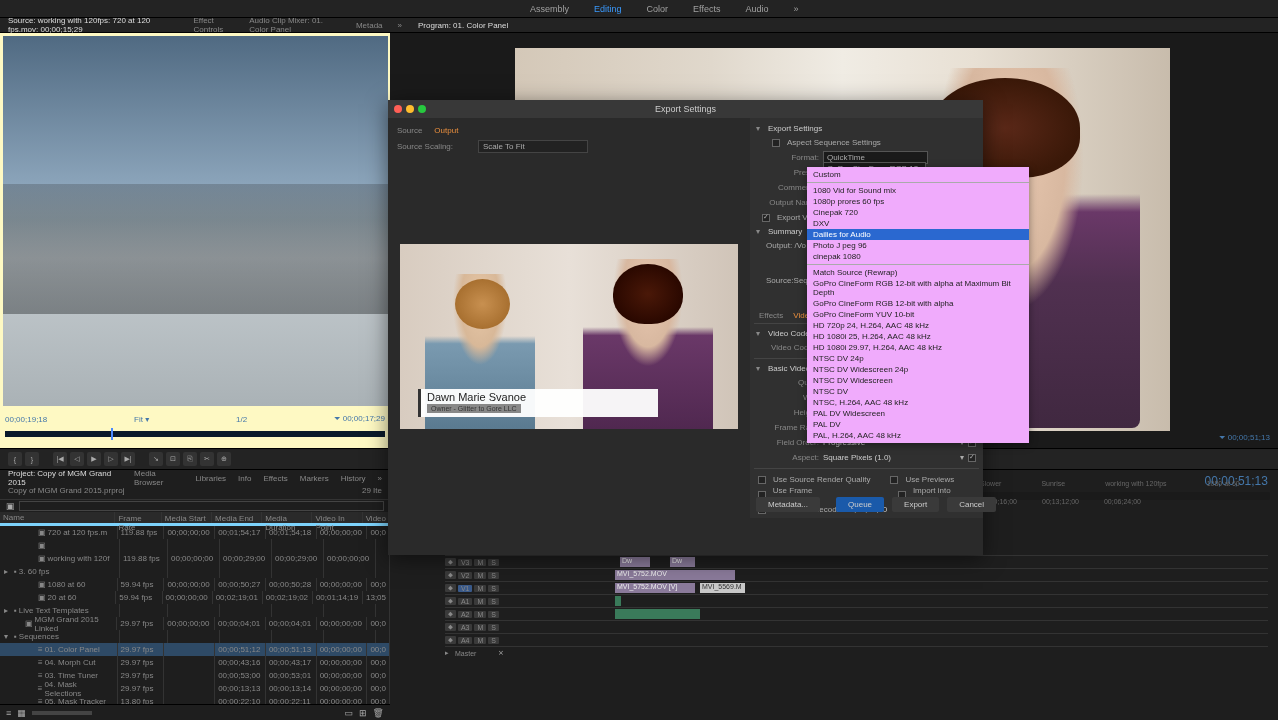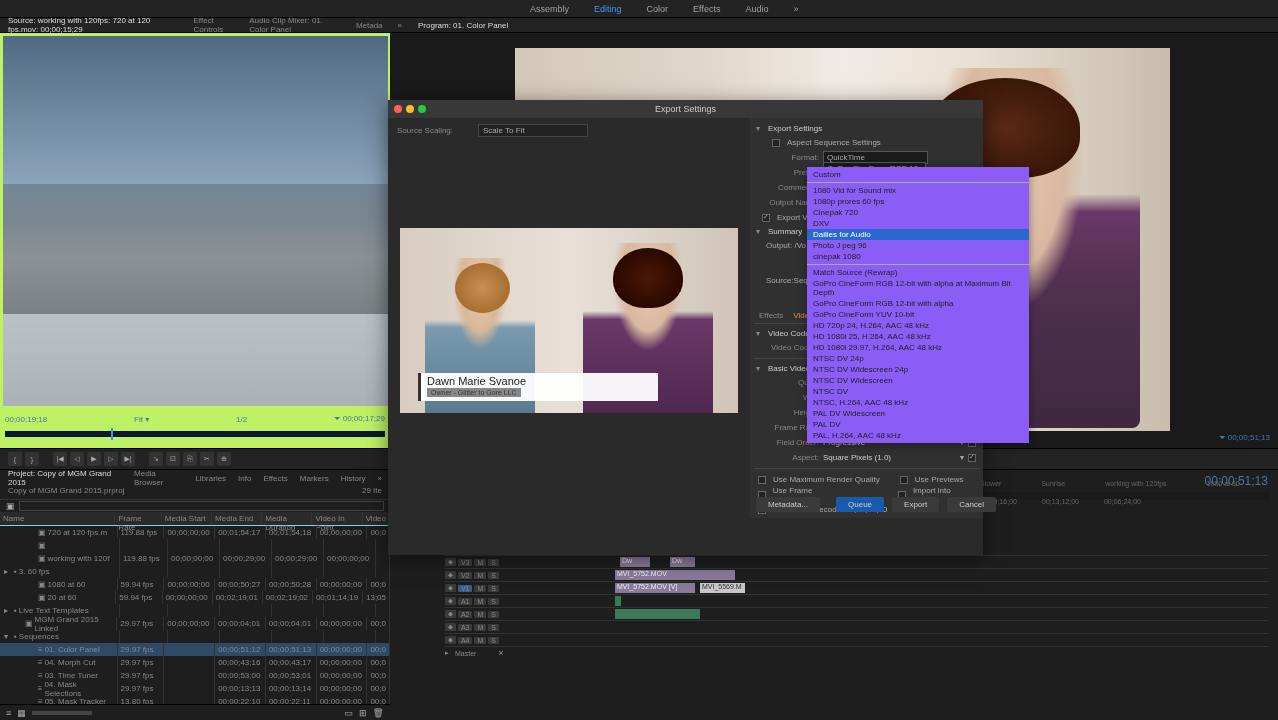--- a/index.html
+++ b/index.html
@@ -4,38 +4,38 @@
 <style>
 *{margin:0;padding:0;box-sizing:border-box;font-family:Arial,Helvetica,sans-serif;user-select:none}
 body{background:#232323;color:#aaa;font-size:9px;width:1278px;height:720px;overflow:hidden;position:relative}
 .top-menu{height:18px;background:#232323;display:flex;align-items:center;padding-left:530px;gap:25px;border-bottom:1px solid #000}
 .top-menu span{color:#a0a0a0;font-size:9px;cursor:pointer}
 .top-menu span.active{color:#3a99fc}
 .panel-tabs{height:15px;background:#232323;display:flex;align-items:center;gap:15px;padding:0 8px;border-bottom:1px solid #000;font-size:8px}
 .panel-tabs span{color:#888;cursor:pointer}
 .panel-tabs span.active{color:#ddd}
 .main-area{display:flex;height:415px;position:relative}
-.source-panel{width:390px;background:#bef264;position:relative}
+.source-panel{width:390px;background:#fef9c3;position:relative}
 .source-image{width:385px;height:370px;margin:3px;background:linear-gradient(180deg,#506a82 0%,#8ba4ba 40%,#9caeb8 50%,#c5ccd0 60%,#aab2b6 100%);position:relative}
 .source-image::after{content:'';position:absolute;bottom:25%;left:0;right:0;height:35%;background:linear-gradient(180deg,rgba(60,65,70,0.3),rgba(80,85,88,0.6))}
 .source-footer{height:20px;display:flex;align-items:center;padding:0 5px;font-size:8px;justify-content:space-between;color:#47a}
 .program-panel{flex:1;background:#1a1a1a;position:relative}
 .program-image{position:absolute;left:125px;top:15px;width:655px;height:383px;background:linear-gradient(90deg,#d4c8b8 0%,#e0d8cc 30%,#f0ece4 50%,#e8e0d4 70%,#c8bcac 100%)}
 .person1{position:absolute;right:30px;top:20px;width:260px;height:360px;background:radial-gradient(ellipse at 50% 25%,#e8c8b0 0%,#d8b8a0 30%,transparent 40%),linear-gradient(180deg,transparent 35%,#6a3868 40%,#503050 60%,#402840 100%);border-radius:8px}
 .person1::before{content:'';position:absolute;top:10px;left:50px;width:150px;height:100px;background:radial-gradient(ellipse,#5a2818 0%,#3a1808 70%);border-radius:50% 50% 40% 40%}
 .program-footer{position:absolute;bottom:0;left:0;right:0;height:20px;display:flex;align-items:center;justify-content:space-between;padding:0 8px;color:#47a;font-size:8px}
 .transport-bar{height:22px;background:#232323;display:flex;align-items:center;padding:0 8px;gap:3px;border-top:1px solid #000;border-bottom:1px solid #000}
 .transport-btn{width:14px;height:14px;background:#333;display:flex;align-items:center;justify-content:center;border-radius:2px;cursor:pointer;font-size:7px;color:#aaa}
 .lower-area{display:flex;height:250px}
 .project-panel{width:390px;background:#1e1e1e;display:flex;flex-direction:column}
 .project-tabs{height:16px;display:flex;align-items:center;padding:0 8px;gap:12px;font-size:8px;color:#888}
 .project-tabs span.active{color:#ddd}
 .project-header{height:14px;padding:0 8px;font-size:8px;color:#888;border-bottom:1px solid #333}
 .project-table{flex:1;overflow:hidden;font-size:8px}
-.project-table-hdr{display:flex;height:14px;background:#2a2a2a;color:#888;border-bottom:1px solid #7dd3fc}
+.project-table-hdr{display:flex;height:14px;background:#2a2a2a;color:#888;border-bottom:3px solid #7dd3fc}
 .project-table-hdr div,.proj-row>div{padding:2px 3px;border-right:1px solid #333}
 .proj-row{display:flex;height:13px;color:#888}
 .proj-row.sel{background:#2e4a66}
 .proj-col-name{width:120px;display:flex;align-items:center;gap:2px}
 .proj-col-fr{width:48px}
 .proj-col-tc{width:52px}
 .chevron{width:8px;display:inline-block;color:#888}
 .timeline-panel{flex:1;background:#1e1e1e;position:relative}
 .timeline-header{position:absolute;top:0;left:0;right:0;height:22px;display:flex;align-items:center;padding:0 10px;justify-content:space-between;color:#47a;font-size:12px}
 .tracks-area{position:absolute;top:85px;left:55px;right:10px;bottom:10px}
@@ -69,21 +69,21 @@
 .scrubber{height:8px;background:#1a1a1a;margin:3px 4px;position:relative;border-radius:2px}
 .scrubber-fill{position:absolute;left:0;top:0;height:100%;width:4%;background:#2a5aaa}
 .source-range{display:flex;align-items:center;justify-content:center;gap:6px;color:#888;font-size:8px;padding:2px}
 .export-right{flex:1;background:#303030;padding:4px;font-size:8px;position:relative}
 .export-section{border-top:1px solid #444;padding:3px 0}
 .export-section-hdr{color:#ccc;padding:2px;display:flex;align-items:center;gap:4px}
 .form-row{display:flex;align-items:center;height:15px;gap:4px}
 .form-label{width:65px;text-align:right;color:#888;font-size:8px}
 .form-val{color:#ccc;font-size:8px}
 .form-select{background:#1a1a1a;border:1px solid #555;padding:1px 3px;color:#aaa;font-size:8px;width:105px}
-.preset-dropdown{position:absolute;top:67px;left:419px;width:222px;background:#8b5cf6;box-shadow:0 2px 8px rgba(0,0,0,0.4);z-index:200;font-size:8px;color:#222;padding:2px 0}
+.preset-dropdown{position:absolute;top:67px;left:419px;width:222px;background:#f0abfc;box-shadow:0 2px 8px rgba(0,0,0,0.4);z-index:200;font-size:8px;color:#222;padding:2px 0}
 .preset-dropdown div{padding:1px 6px;cursor:pointer}
 .preset-dropdown div.sel{background:#2a68d0;color:#fff}
 .preset-dropdown .sep{height:1px;background:#aaa;margin:2px 0;padding:0}
 .export-buttons{position:absolute;bottom:6px;left:6px;right:6px;display:flex;align-items:center;gap:8px}
 .btn{padding:3px 12px;background:#3a3a3a;color:#ccc;font-size:8px;border-radius:2px;cursor:pointer}
 .btn.primary{background:#1a5aaa}
 .checkbox{width:8px;height:8px;border:1px solid #666;background:#222;display:inline-block;margin-right:3px}
 .checkbox.checked::after{content:'✓';font-size:7px;color:#aaa;position:relative;top:-3px}
 .effect-tabs{display:flex;gap:10px;padding:3px 5px;font-size:8px;color:#888}
 .effect-tabs span.active{color:#ea8f3e}
@@ -497,20 +497,24 @@
   <div class="export-title">
     <div class="traffic">
       <span style="background:#ff5f56"></span>
       <span style="background:#ffbd2e"></span>
       <span style="background:#27c93f"></span>
     </div>
     <span>Export Settings</span>
   </div>
   <div class="export-body">
     <div class="export-left">
+      <div class="export-left-tabs">
+        <span>Source</span>
+        <span class="active">Output</span>
+      </div>
       <div class="scaling-row">
         <span>Source Scaling:</span>
         <span class="scaling-select" style="width:110px">Scale To Fit</span>
       </div>
       <div class="preview-img">
         <div class="preview-person1"></div>
         <div class="preview-person2"></div>
         <div class="lower-third">
           <div class="name">Dawn Marie Svanoe</div>
           <div class="sub">Owner - Glitter to Gore LLC</div>
@@ -607,21 +611,21 @@
             <div class="form-label">Aspect:</div>
             <span class="form-val">Square Pixels (1.0)</span>
             <span style="flex:1"></span>
             <span>▾</span>
             <span class="checkbox checked"></span>
           </div>
       </div>
       <div class="export-section" style="padding:3px 4px">
         <div class="form-row">
             <span class="checkbox"></span>
-            <span>Use Maximum Render Quality</span>
+            <span>Use Source Render Quality</span>
             <span style="width:12px"></span>
             <span class="checkbox"></span>
             <span>Use Previews</span>
           </div>
         <div class="form-row">
             <span class="checkbox"></span>
             <span>Use Frame Blending</span>
             <span style="width:48px"></span>
             <span class="checkbox"></span>
             <span>Import into project</span>

